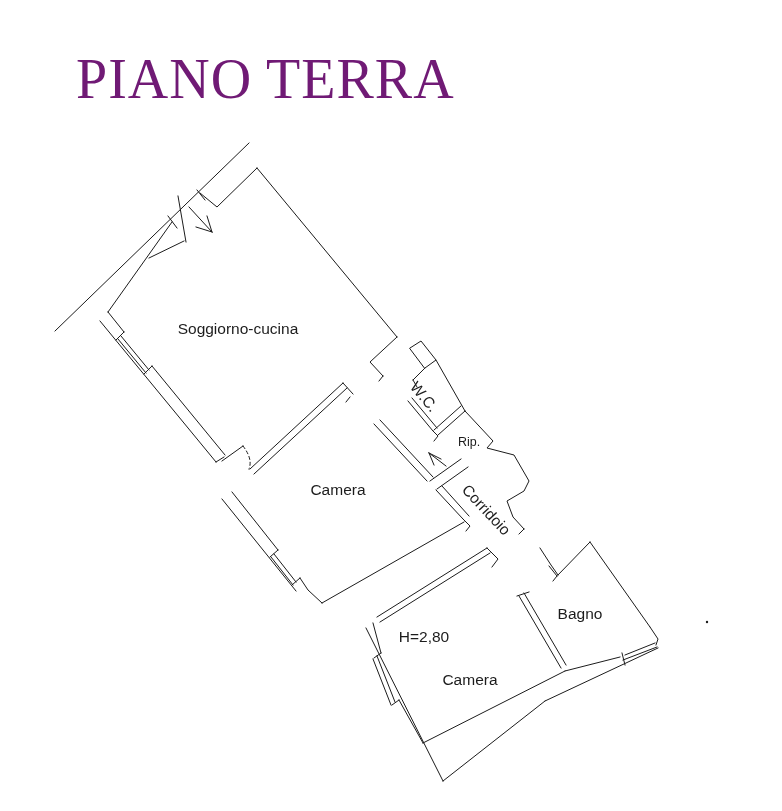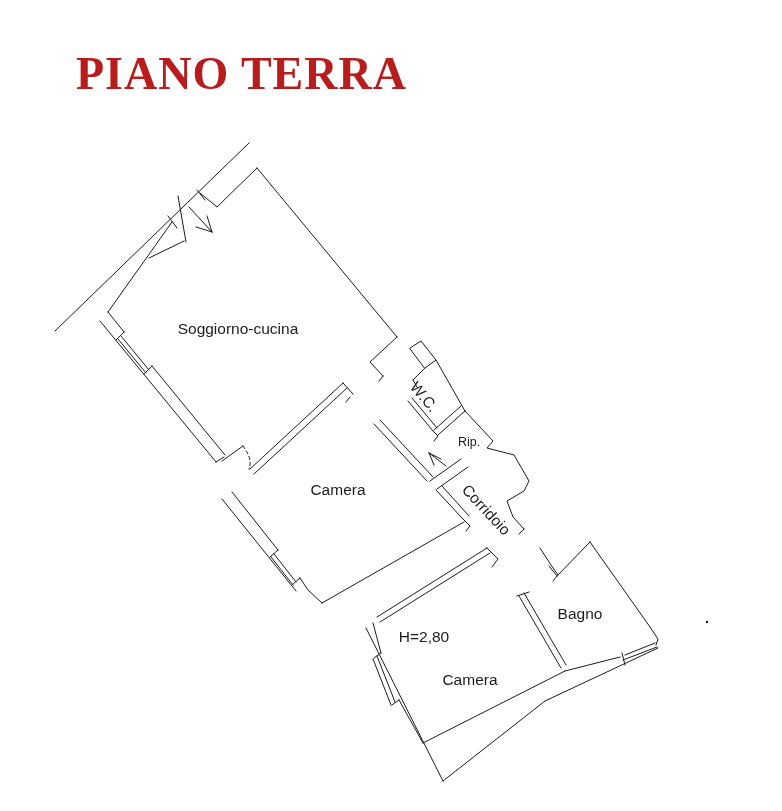--- a/index.html
+++ b/index.html
@@ -8,24 +8,24 @@
     width:782px;height:811px;
     background:#ffffff;
     overflow:hidden;
     font-family:"Liberation Sans", sans-serif;
   }
   .plan-title{
     position:absolute;
     left:76px;top:47px;
     margin:0;
     font-family:"Liberation Serif", serif;
-    font-weight:700;
-    font-size:46px;
+    font-weight:400;
+    font-size:56px;
     letter-spacing:1px;
-    color:#b91c1c;
+    color:#701a75;
     white-space:nowrap;
   }
   svg.plan{position:absolute;left:0;top:0;}
   svg.plan line, svg.plan polyline, svg.plan path, svg.plan polygon{
     stroke:#1c1c1c;stroke-width:1;fill:none;
     stroke-linecap:square;
   }
   svg.plan .dash{stroke-dasharray:3 3;}
   svg.plan text{
     fill:#1c1c1c;

